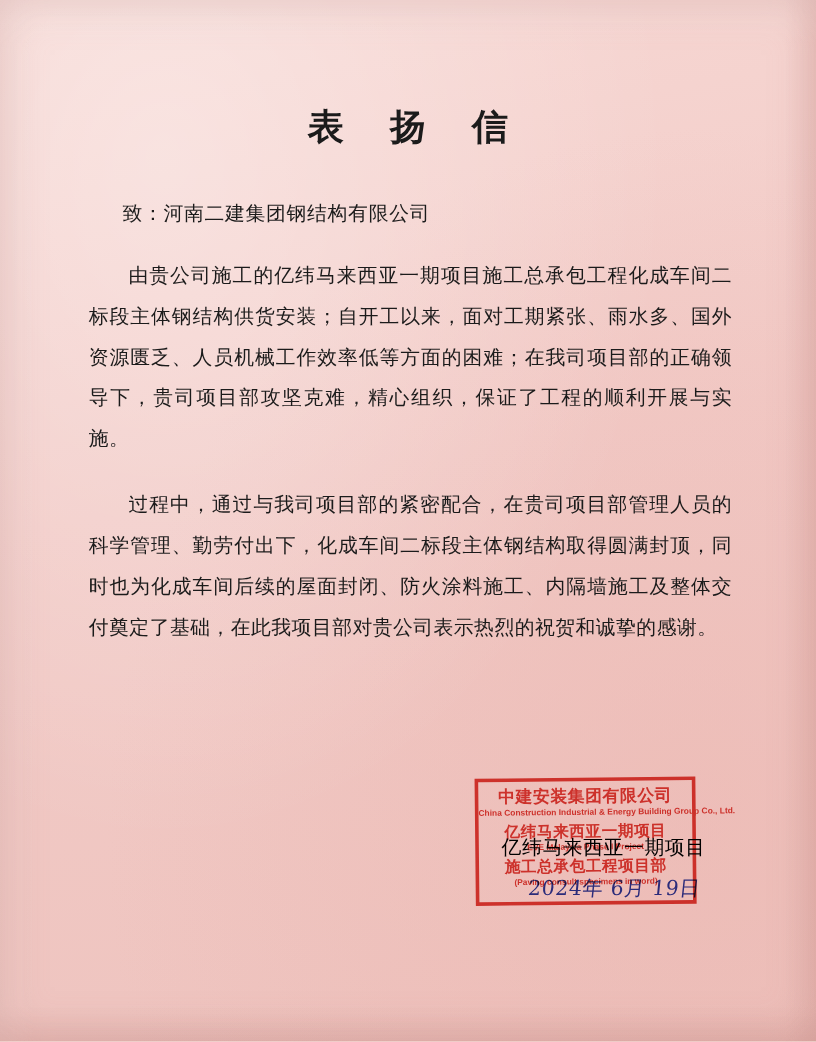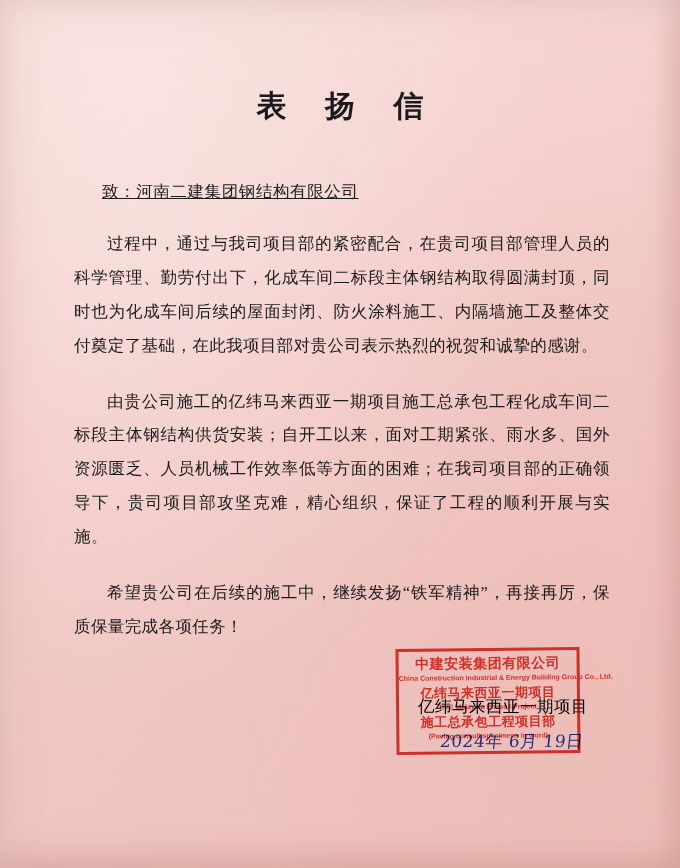--- a/index.html
+++ b/index.html
@@ -51,26 +51,25 @@
     text-align: center;
     font-size: 30px;
     font-weight: bold;
     letter-spacing: 14px;
     margin-top: 86px;
     margin-bottom: 0;
     font-family: "DejaVu Serif", "Liberation Serif", serif;
     text-indent: 14px;
   }
   .salutation {
-    margin-top: 52px;
+    margin-top: 38px;
     margin-left: 42px;
     font-size: 16.5px;
     line-height: 1.6;
     letter-spacing: 0.6px;
-    text-decoration: underline;
   }
   .para {
     margin-top: 22px;
     font-size: 16.5px;
     line-height: 2.05;
     text-indent: 2em;
     text-align: justify;
     letter-spacing: 0.4px;
     margin-left: 14px;
     margin-right: 10px;
@@ -130,23 +129,22 @@
 <body>
 
 <div class="page">
   <div class="texture"></div>
 
   <div class="content">
     <h1 class="title">表 扬 信</h1>
 
     <div class="salutation">致：河南二建集团钢结构有限公司</div>
 
+    <p class="para">由贵公司施工的亿纬马来西亚一期项目施工总承包工程化成车间二标段主体钢结构供货安装；自开工以来，面对工期紧张、雨水多、国外资源匮乏、人员机械工作效率低等方面的困难；在我司项目部的正确领导下，贵司项目部攻坚克难，精心组织，保证了工程的顺利开展与实施。</p>
     <p class="para">过程中，通过与我司项目部的紧密配合，在贵司项目部管理人员的科学管理、勤劳付出下，化成车间二标段主体钢结构取得圆满封顶，同时也为化成车间后续的屋面封闭、防火涂料施工、内隔墙施工及整体交付奠定了基础，在此我项目部对贵公司表示热烈的祝贺和诚挚的感谢。</p>
-    <p class="para">由贵公司施工的亿纬马来西亚一期项目施工总承包工程化成车间二标段主体钢结构供货安装；自开工以来，面对工期紧张、雨水多、国外资源匮乏、人员机械工作效率低等方面的困难；在我司项目部的正确领导下，贵司项目部攻坚克难，精心组织，保证了工程的顺利开展与实施。</p>
-    <p class="para">希望贵公司在后续的施工中，继续发扬“铁军精神”，再接再厉，保质保量完成各项任务！</p>
   </div>
 
   <div class="signature">
     <div class="sig-line">亿纬马来西亚一期项目</div>
     <div class="sig-date handwrite">2024年 6月 19日</div>
   </div>
 
   <div class="seal">
     <div class="seal-line seal-l1">中建安装集团有限公司</div>
     <div class="seal-line seal-l2">China Construction Industrial &amp; Energy Building Group Co., Ltd.</div>

